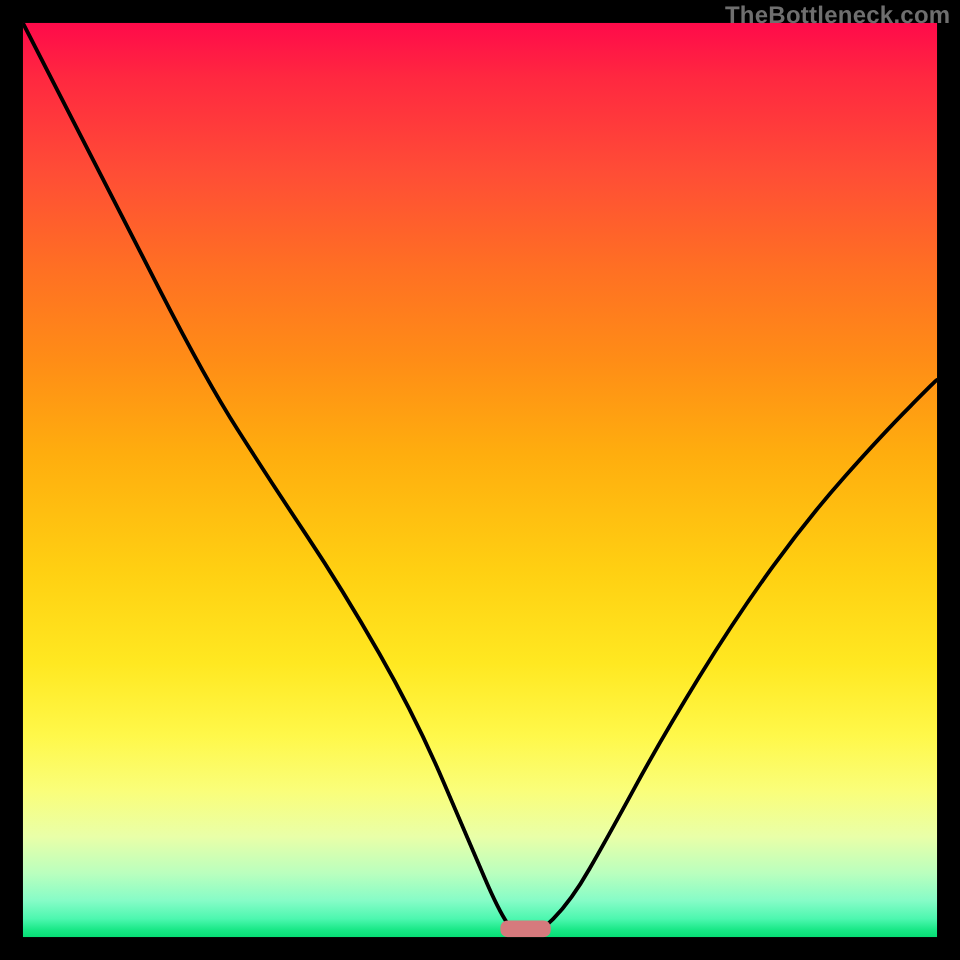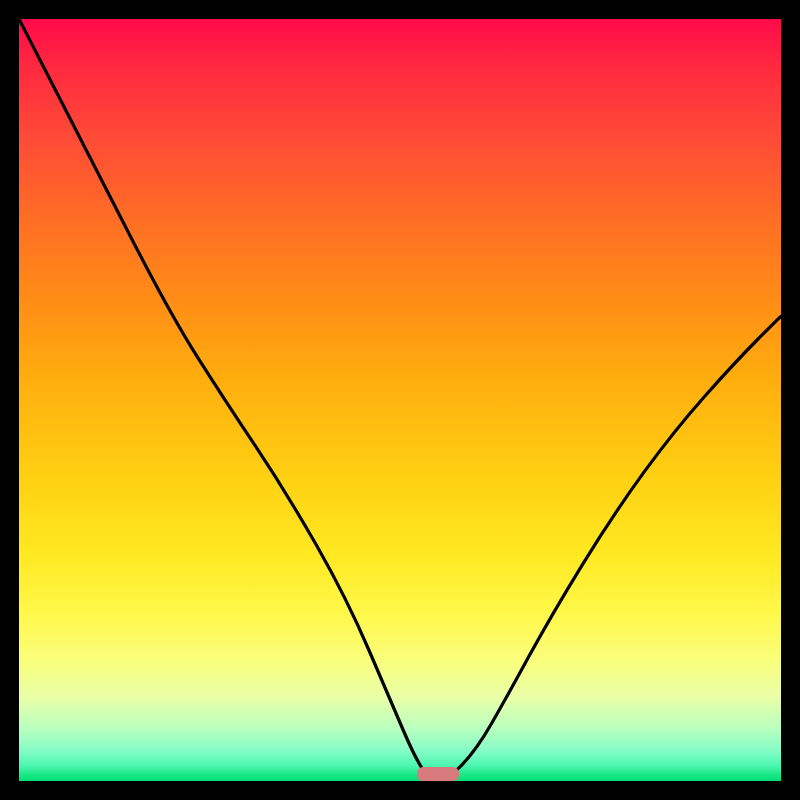--- a/index.html
+++ b/index.html
@@ -85,13 +85,14 @@
   <div class="plot-area">
     <div class="gradient-bg"></div>
 
     <svg class="curve" viewBox="0 0 762 762" preserveAspectRatio="none">
       <path id="curve-path" d="M 0.0 0.0 Q 76.2 148.6 114.3 222.9 Q 152.4 297.2 179.1 339.1 Q 205.7 381.0 236.2 426.7 Q 266.7 472.4 297.2 525.8 Q 327.7 579.1 350.5 632.5 Q 373.4 685.8 384.8 712.5 Q 396.2 739.1 403.9 750.6 Q 411.5 762.0 419.1 762.0 Q 426.7 762.0 442.0 746.8 Q 457.2 731.5 472.4 704.8 Q 487.7 678.2 510.5 636.3 Q 533.4 594.4 563.9 544.8 Q 594.4 495.3 624.8 453.4 Q 655.3 411.5 685.8 377.2 Q 716.3 342.9 739.1 320.0 T 762.0 297.2" fill="none" stroke="#000" stroke-width="3.2" stroke-linecap="round"></path>
     </svg>
 
     <div class="marker" id="min-marker" style="left: 398.145px; top: 747.522px; width: 41.91px; height: 14.478px;"></div>
   </div>
 
+  <div class="watermark">TheBottleneck.com</div>
 </div>
 
 </body></html>

